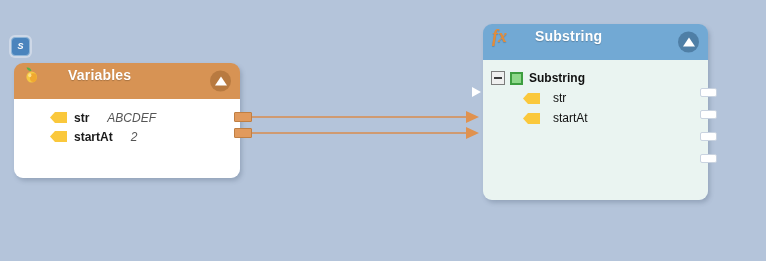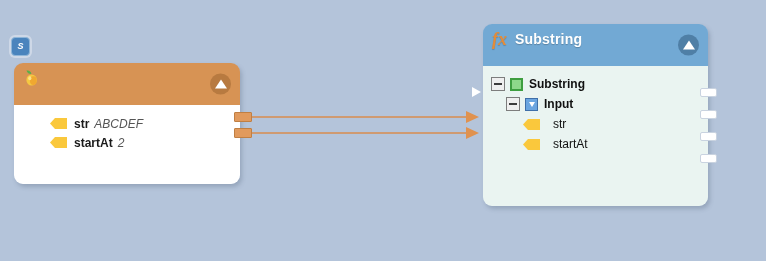--- a/index.html
+++ b/index.html
@@ -21,28 +21,29 @@
   }
 
   
   .node {
     position: absolute;
     border-radius: 9px;
     box-shadow: 2px 3px 4px rgba(80,95,120,0.30);
     overflow: visible;
   }
   .node-header {
-    height: 42px;
+    height: 36px;
     border-top-left-radius: 9px;
     border-top-right-radius: 9px;
     display: flex;
     align-items: center;
     padding: 0 8px 12px 9px;
     box-sizing: border-box;
     position: relative;
+    gap: 20px;
   }
   .node-title {
     color: #ffffff;
     font-size: 14px;
     font-weight: bold;
     letter-spacing: .2px;
     margin-left: 8px;
     text-shadow: 0 1px 1px rgba(0,0,0,0.22);
     white-space: nowrap;
   }
@@ -88,21 +89,21 @@
     align-items: center;
     height: 19px;
     padding-left: 36px;
     font-size: 12px;
     color: #1a1a1a;
   }
   .var-name { font-weight: bold; }
   .var-value {
     font-style: italic;
     color: #555555;
-    margin-left: 5px;
+    margin-left: 18px;
   }
 
   
   .tag-icon {
     width: 17px;
     height: 11px;
     margin-right: 7px;
     flex: 0 0 auto;
   }
 
@@ -251,20 +252,21 @@
 
     <div class="node-header">
       <span style="width:17px;height:18px;position:relative;flex:0 0 auto;">
         <svg width="17" height="18" viewBox="0 0 17 18">
           <path d="M3.5 1.5 C6 1 8 2.5 8.4 5 C6.5 5.2 4.2 4.2 3.5 1.5 Z" fill="#57b04a"></path>
           <ellipse cx="8.6" cy="11" rx="5.2" ry="5.6" fill="#f5c842"></ellipse>
           <ellipse cx="10.3" cy="11.6" rx="3.4" ry="4.4" fill="#f0a830"></ellipse>
           <ellipse cx="6.8" cy="9.2" rx="1.6" ry="2" fill="#fce08a"></ellipse>
         </svg>
       </span>
+      <span class="node-title">Variables</span>
       <span class="collapse-btn">
         <span class="collapse-tri"></span>
       </span>
     </div>
 
     <div class="node-body">
 
       <div class="var-row">
         <span class="tag-icon">
           <svg width="17" height="11" viewBox="0 0 17 11">
@@ -302,27 +304,20 @@
     </div>
 
     <div class="node-body">
 
       <div class="tree-row lvl0">
         <span class="expander"></span>
         <span class="green-icon"></span>
         <span class="tree-label bold">Substring</span>
       </div>
 
-      <div class="tree-row lvl1">
-        <span class="expander"></span>
-        <span class="blue-icon">
-            <span></span>
-          </span>
-        <span class="tree-label bold">Input</span>
-      </div>
 
       <div class="tree-row lvl2">
         <span class="tag-icon">
           <svg width="17" height="11" viewBox="0 0 17 11">
             <path d="M5 0 H17 V11 H5 L0 5.5 Z" fill="#fac83c"></path>
           </svg>
         </span>
         <span class="tree-label">str</span>
       </div>
 

